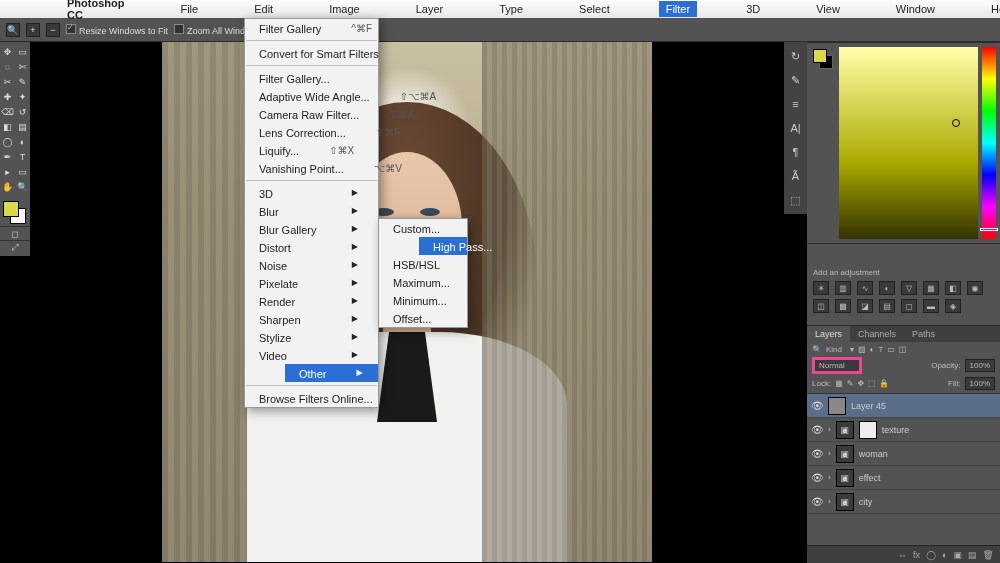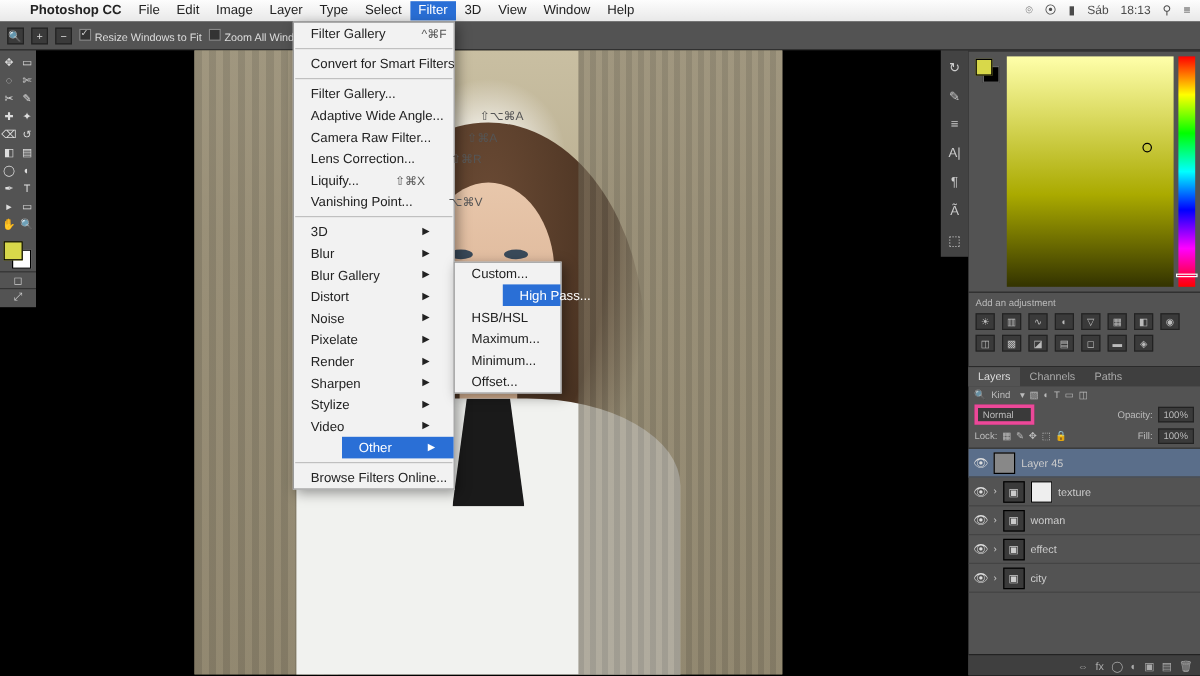--- a/index.html
+++ b/index.html
@@ -1,19 +1,19 @@
 <!DOCTYPE html>
 <html><head>
 <meta charset="utf-8">
 <style>
 * { margin: 0; padding: 0; box-sizing: border-box; font-family: -apple-system, "Helvetica Neue", Arial, sans-serif; }
 body { width: 1000px; height: 563px; background: #000; overflow: hidden; position: relative; }
 
 
-.macbar { height: 18px; background: linear-gradient(#fdfdfd,#e8e8e8); display: flex; align-items: center; font-size: 11px; color: #222; padding: 0 8px; }
+.macbar { height: 18px; background: linear-gradient(#fdfdfd,#e8e8e8); display: flex; align-items: center; font-size: 11px; color: #222; padding: 0 8px; gap: 42px; }
 .macbar .apple { font-size: 12px; margin-right: 10px; }
 .macbar .menuitem { padding: 2px 7px; cursor: default; }
 .macbar .menuitem.open { background: #2a6fd6; color: #fff; }
 .macbar .right { margin-left: auto; display: flex; gap: 10px; align-items: center; font-size: 10px; }
 .macbar .right span { opacity: .8; }
 
 
 .optbar { height: 24px; background: #535353; display: flex; align-items: center; font-size: 9px; color: #ddd; padding: 0 6px; gap: 6px; border-bottom: 1px solid #2a2a2a; }
 .optbar .ico { width: 14px; height: 14px; display:inline-flex; align-items:center; justify-content:center; background:#3a3a3a; border:1px solid #222; font-size:9px; }
 .optbar .chk { width:10px; height:10px; border:1px solid #888; display:inline-block; margin-right:3px; background:#333; position:relative; }
@@ -39,21 +39,21 @@
 .ptab.active { background:#535353; color:#ddd; }
 .colorbody { height:200px; position:relative; display:flex; }
 .colorbody .swmini { width:20px; height:30px; position:relative; margin:6px; }
 .colorbody .swmini .fg{position:absolute;left:0;top:0;width:14px;height:14px;background:#d8d84a;border:1px solid #000;}
 .colorbody .swmini .bg{position:absolute;left:6px;top:6px;width:14px;height:14px;background:#000;border:1px solid #666;}
 .colorbody .picker { flex:1; margin:4px 4px 4px 0; background:linear-gradient(to bottom, #ffffaa, #aaaa00 60%, #333300); position:relative; }
 .colorbody .picker .ring{position:absolute; right:18px; top:72px; width:8px;height:8px;border:1px solid #000; border-radius:50%;}
 .colorbody .hue { width:14px; margin:4px 4px 4px 0; background:linear-gradient(to bottom,#f00,#ff0,#0f0,#0ff,#00f,#f0f,#f00); position:relative;}
 .colorbody .hue .mark{position:absolute; left:-2px; bottom:8px; width:18px; height:3px; border:1px solid #fff;}
 
-.adjbody { padding:4px 6px 8px; }
+.adjbody { padding:4px 6px 8px;margin-top:20px; }
 .adjbody .lbl { font-size:8px; color:#bbb; margin-bottom:4px; }
 .adjbody .row { display:flex; gap:6px; margin-bottom:4px; }
 .adjbody .aico { width:16px; height:14px; background:#3a3a3a; border:1px solid #222; display:flex; align-items:center; justify-content:center; font-size:8px; color:#bbb; cursor:pointer;}
 
 .layersbody { flex:1; display:flex; flex-direction:column; }
 .lopts { padding:3px 5px; display:flex; flex-direction:column; gap:3px; border-bottom:1px solid #333; }
 .lopts .r { display:flex; align-items:center; gap:4px; font-size:8px; color:#bbb; }
 .llist { flex:1; overflow:auto; }
 .layer { display:flex; align-items:center; height:24px; border-bottom:1px solid #444; padding:0 4px; gap:5px; cursor:pointer;}
 .layer.sel { background:#5a6e8a; }

